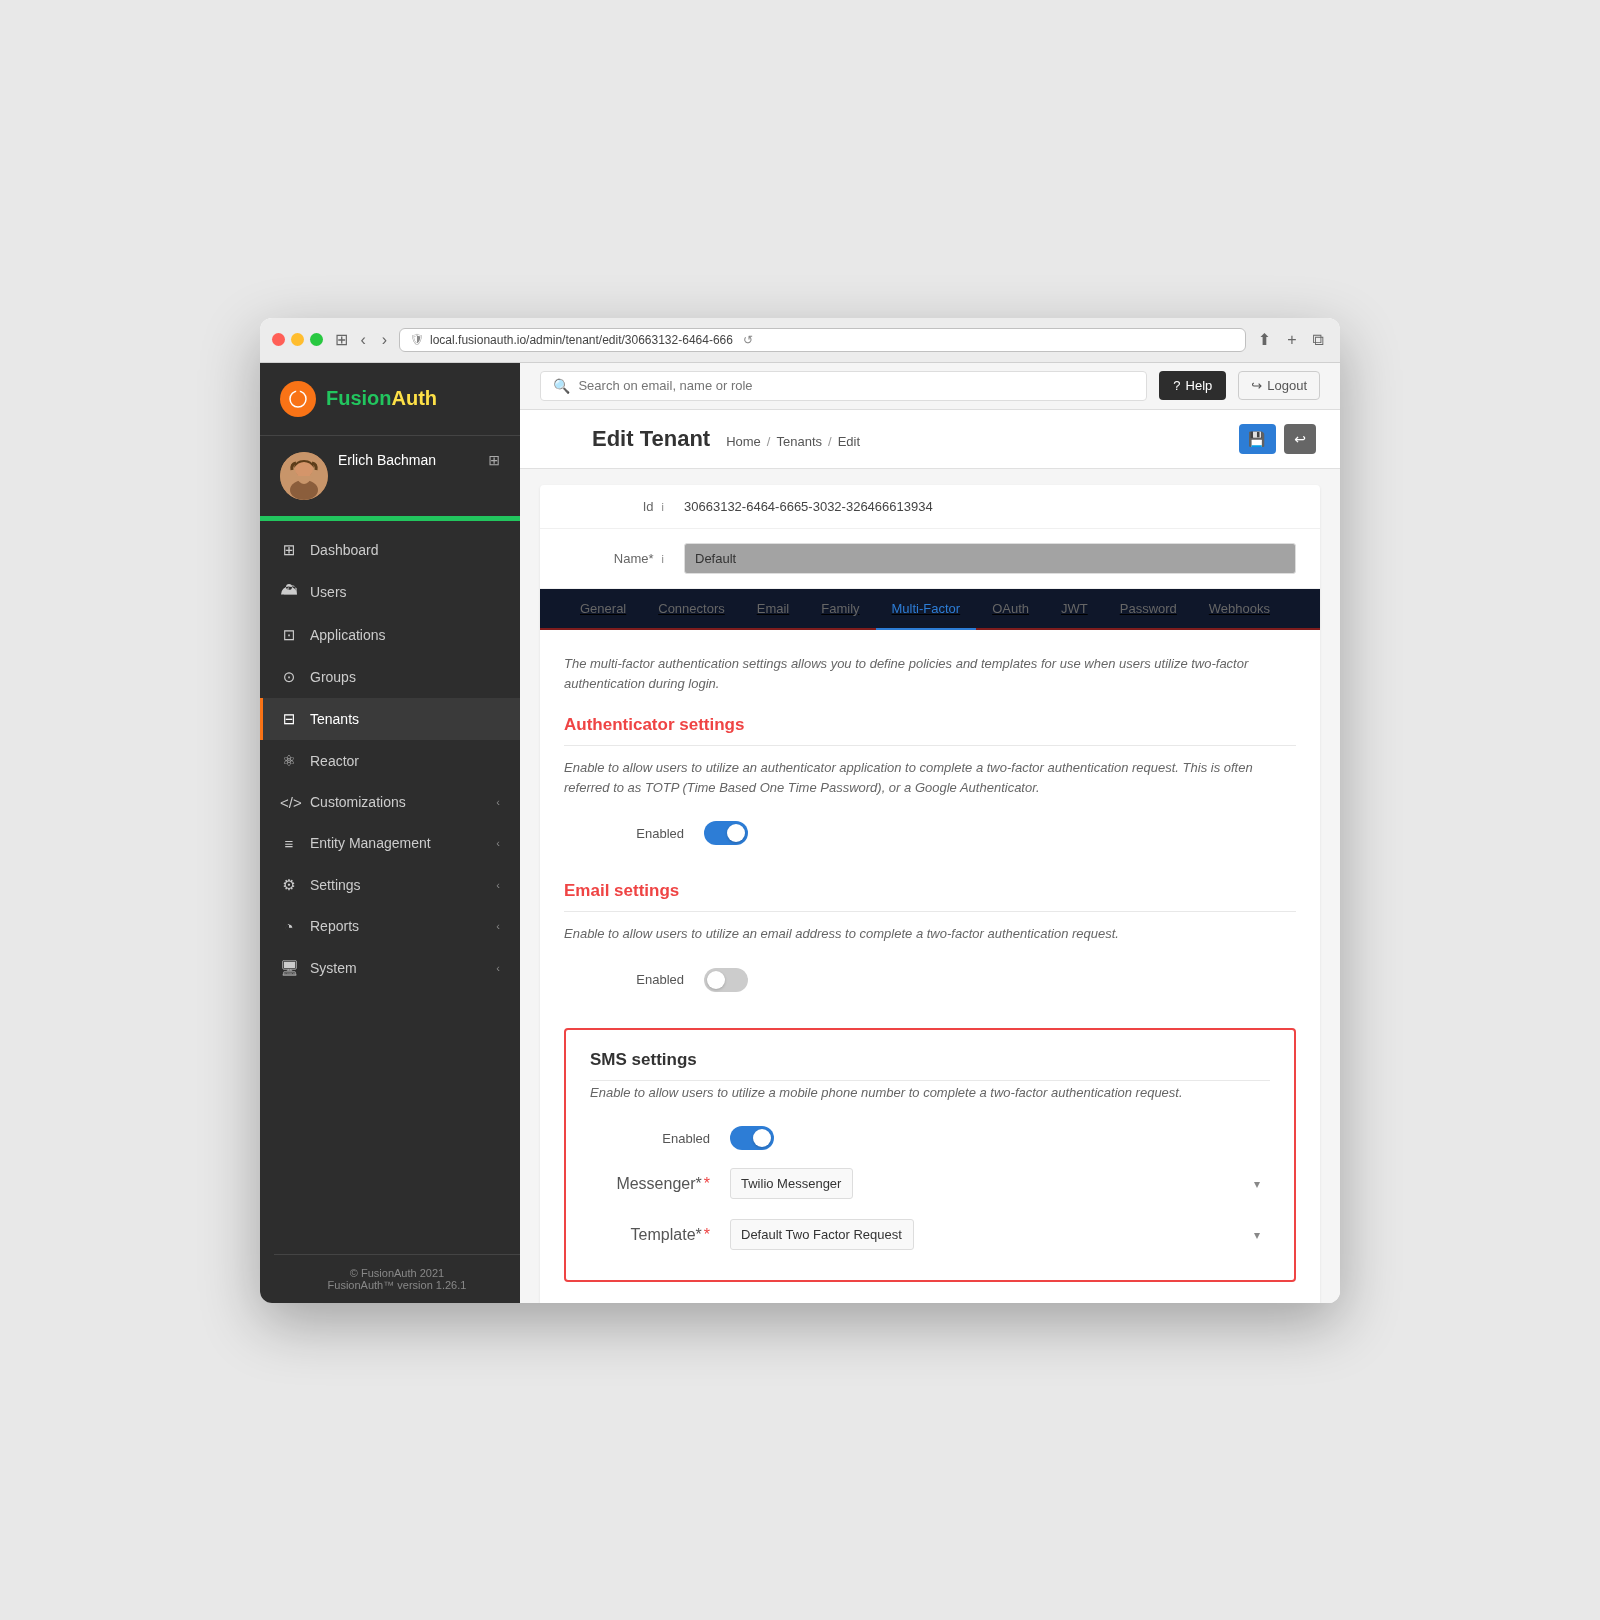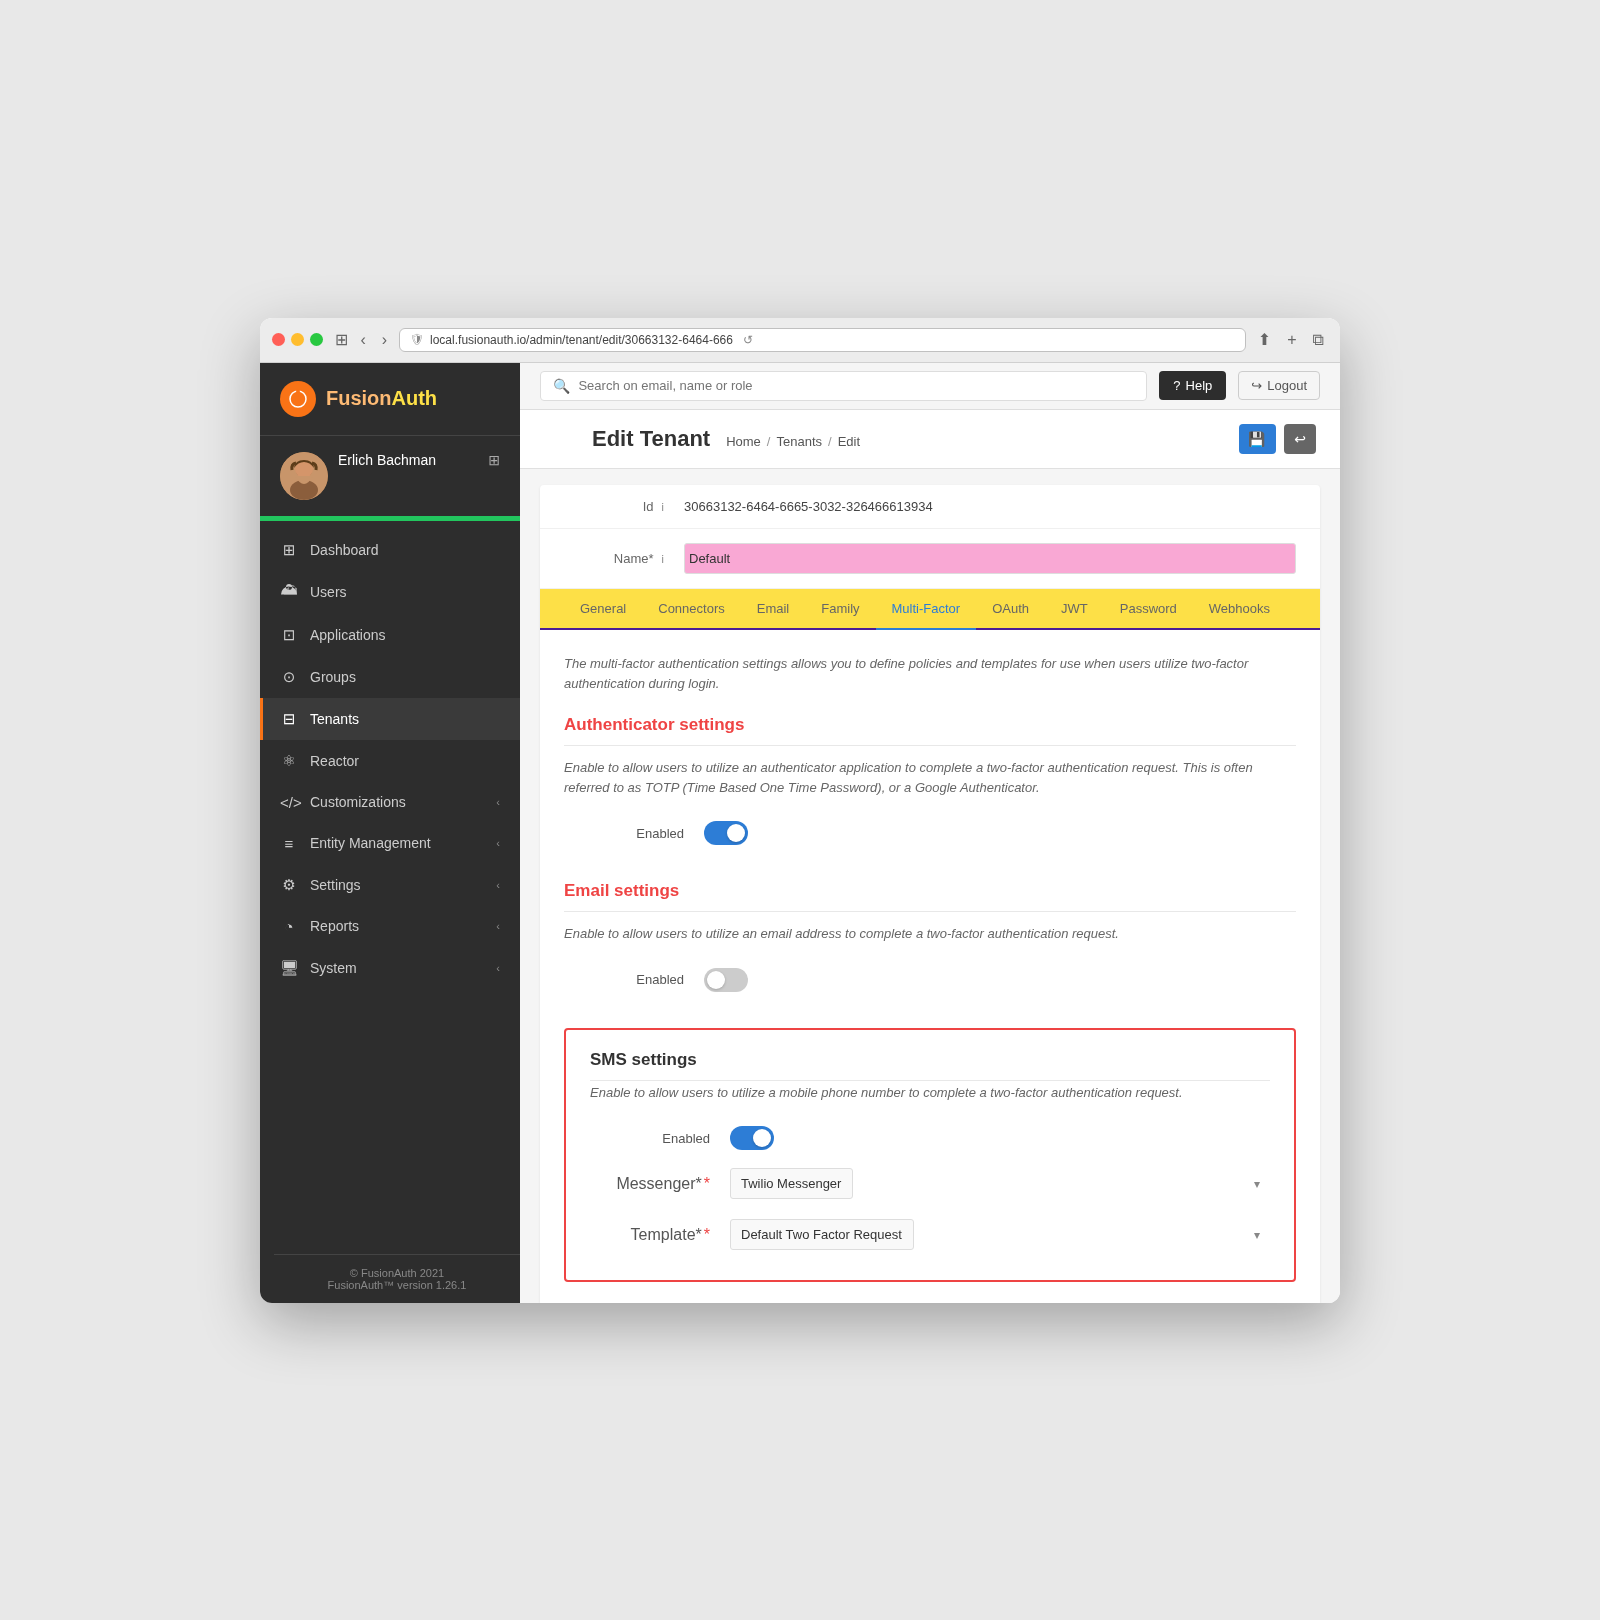--- a/index.html
+++ b/index.html
@@ -78,21 +78,21 @@
       display: flex;
       align-items: center;
       justify-content: center;
       font-size: 16px;
       color: white;
       font-weight: bold;
       flex-shrink: 0;
       position: relative;
     }
     .logo-text { font-size: 20px; font-weight: 600; color: #fff; }
-    .logo-text span { color: #fdba74; }
+    .logo-text span { color: #22c55e; }
 
     .sidebar-profile {
       display: flex;
       align-items: flex-start;
       gap: 10px;
       padding: 16px 20px;
       border-bottom: 5px solid #22c55e;
     }
     .avatar {
       width: 48px;
@@ -260,33 +260,34 @@
       color: #666;
       text-align: right;
       padding-right: 20px;
       flex-shrink: 0;
     }
     .field-value { font-size: 13px; color: #444; flex: 1; }
     .info-icon { color: #888; font-size: 11px; margin-left: 4px; }
     .text-input {
       border: 1px solid #ddd;
       border-radius: 3px;
-      padding: 7px 4px;
+      padding: 7px 10px;
       font-size: 13px;
       color: #333;
       width: 100%;
-      background: #f9a8d4;
+      background: #a3a3a3;
     }
 
     
     .tabs-bar {
       display: flex;
-      border-bottom: 2px solid #4c1d95;
+      border-bottom: 2px solid #7f1d1d;
       padding: 0 24px;
-      background: #fde047;
+      background: #0f172a;
+      text-decoration: underline;
     }
     .tab {
       padding: 12px 16px;
       font-size: 13px;
       color: #666;
       cursor: pointer;
       border-bottom: 2px solid transparent;
       margin-bottom: -2px;
       white-space: nowrap;
     }

